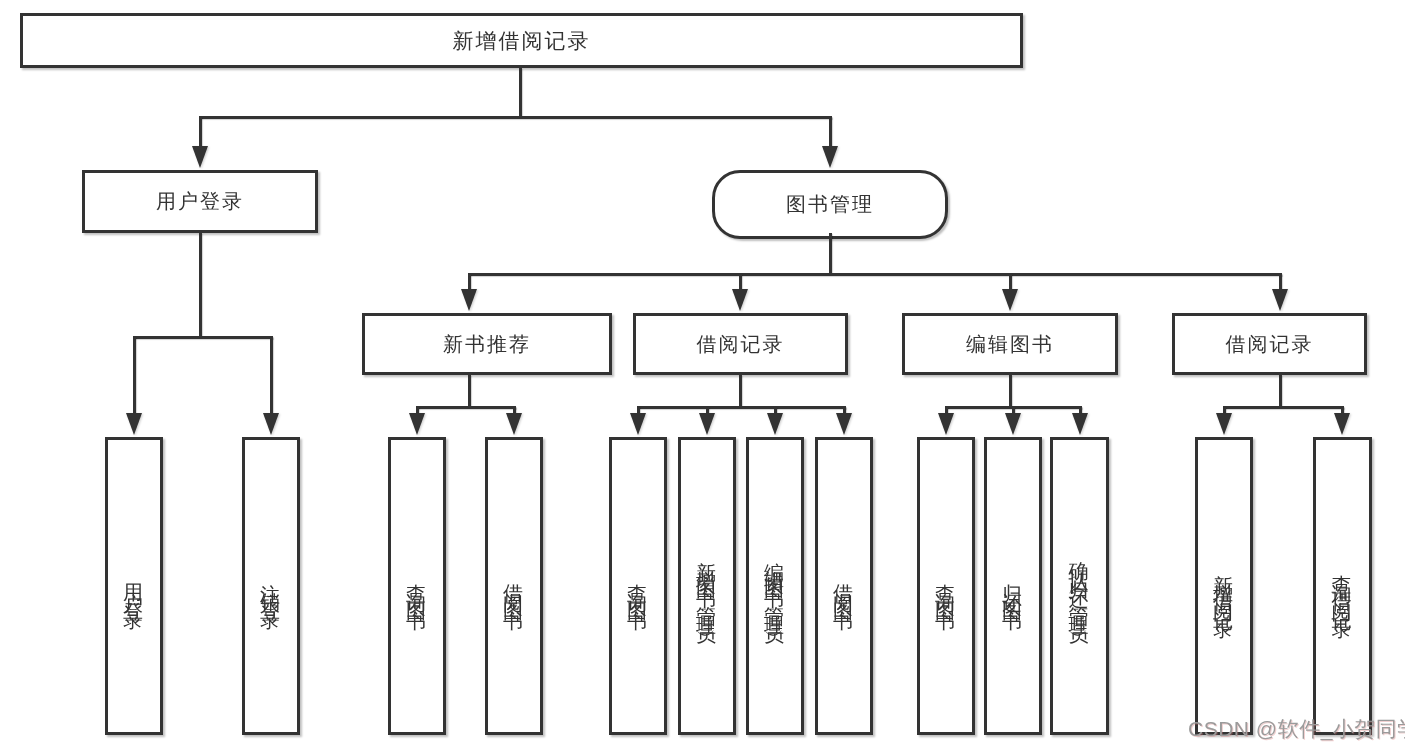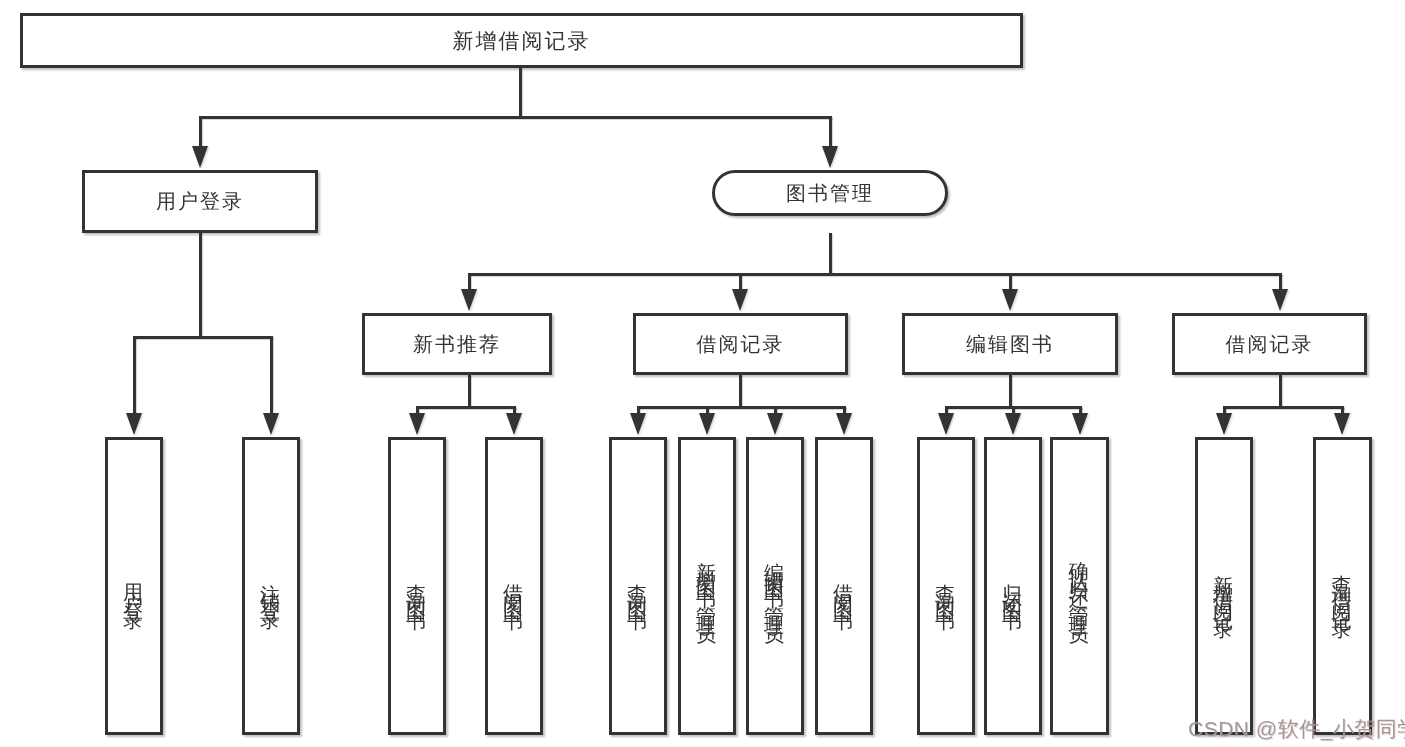--- a/index.html
+++ b/index.html
@@ -75,24 +75,24 @@
 <body>
 
 <div id="canvas">
   <div id="nodes-layer">
       <div class="node root" style="left: 20px; top: 13px; width: 1003px; height: 55px;">
         <span>新增借阅记录</span>
       </div>
       <div class="node" style="left: 82px; top: 170px; width: 236px; height: 63px;">
         <span>用户登录</span>
       </div>
-      <div class="node" style="left: 712px; top: 170px; width: 236px; height: 46px; border-radius: 28px;">
+      <div class="node" style="left: 712px; top: 170px; width: 236px; height: 69px; border-radius: 28px;">
         <span>图书管理</span>
       </div>
-      <div class="node" style="left: 362px; top: 313px; width: 190px; height: 62px;">
+      <div class="node" style="left: 362px; top: 313px; width: 250px; height: 62px;">
         <span>新书推荐</span>
       </div>
       <div class="node" style="left: 633px; top: 313px; width: 215px; height: 62px;">
         <span>借阅记录</span>
       </div>
       <div class="node" style="left: 902px; top: 313px; width: 216px; height: 62px;">
         <span>编辑图书</span>
       </div>
       <div class="node" style="left: 1172px; top: 313px; width: 195px; height: 62px;">
         <span>借阅记录</span>

